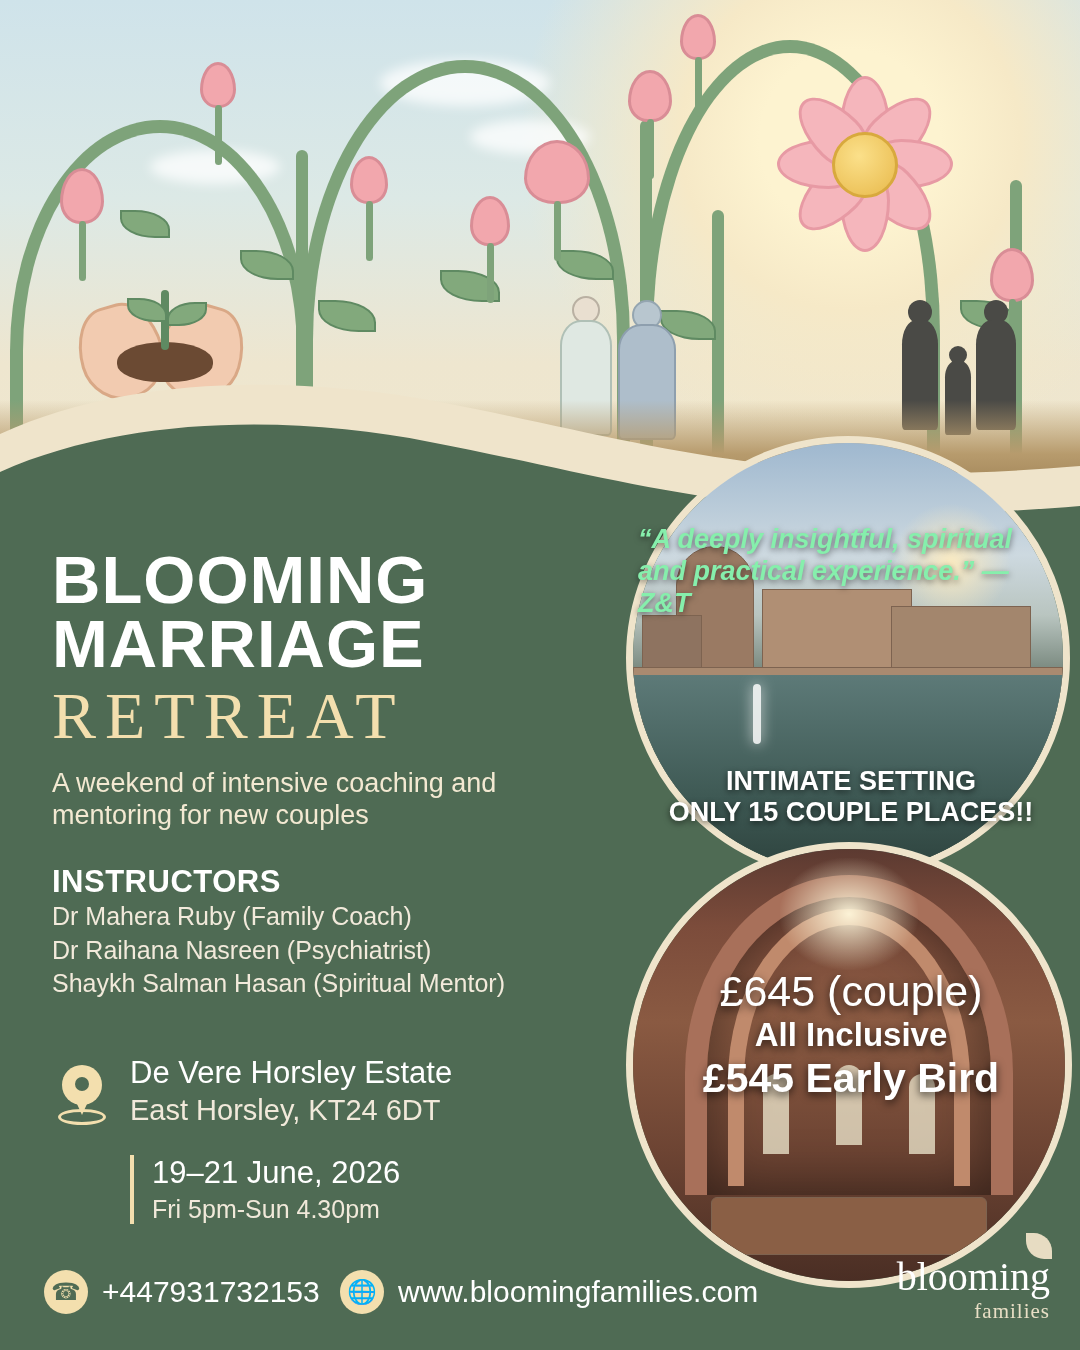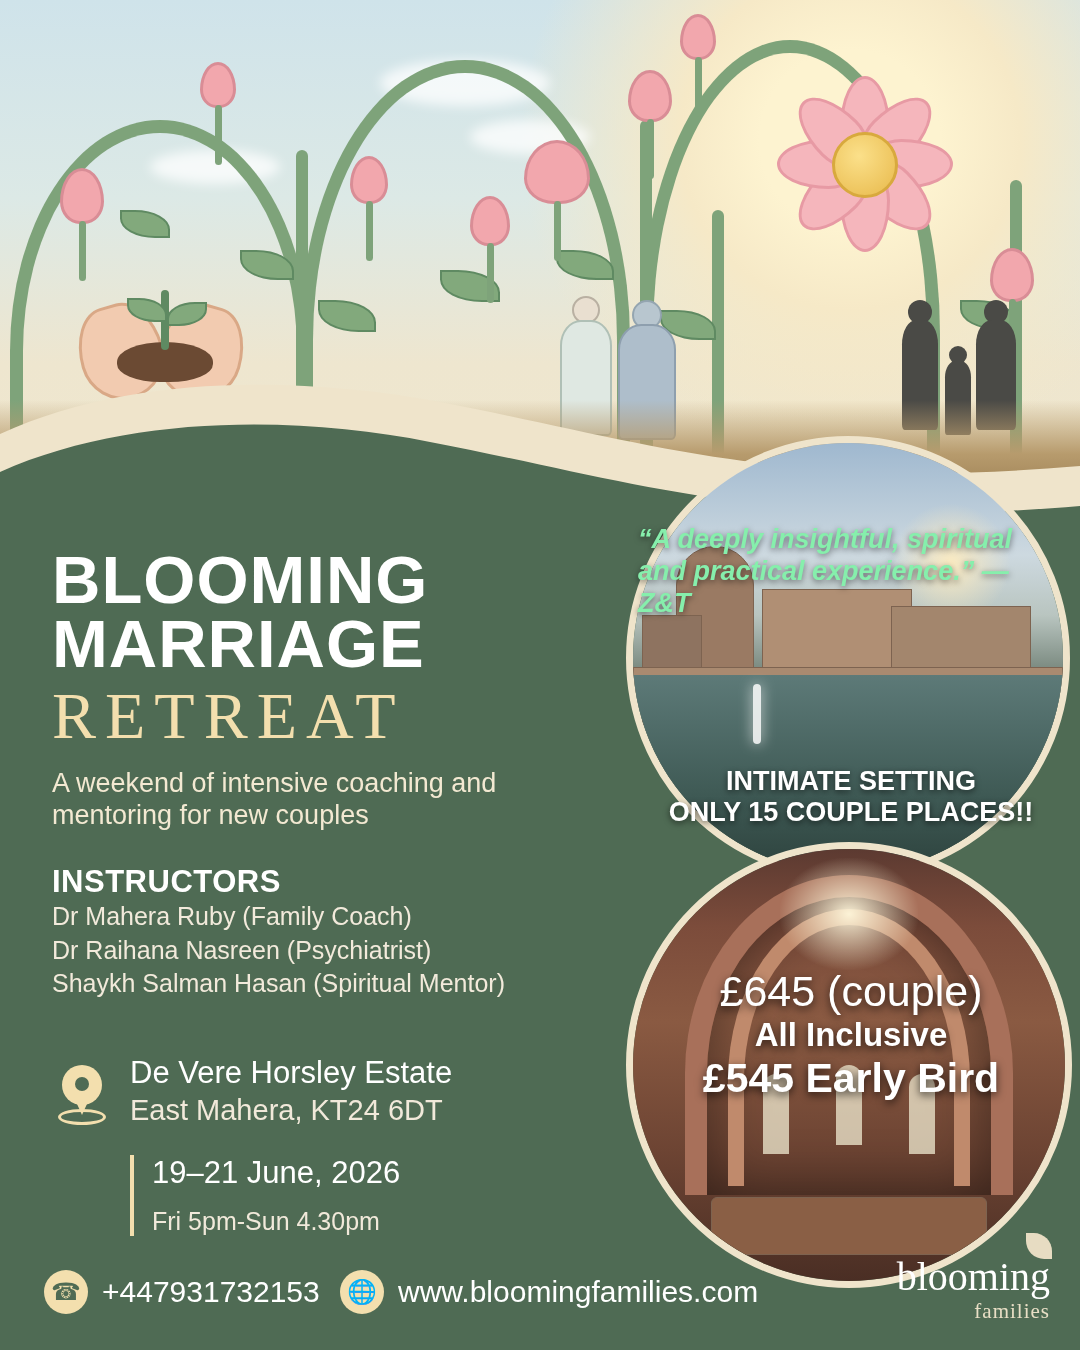--- a/index.html
+++ b/index.html
@@ -154,21 +154,21 @@
     position: absolute; left: -2px; top: 44px; width: 48px; height: 16px;
     border: 3px solid #f3dfae; border-radius: 50%;
   }
   .venue-name { margin-left: 78px; font-size: 31px; color: #ffffff; line-height: 1.18; }
   .venue-addr { margin-left: 78px; font-size: 29px; color: #f1e9da; line-height: 1.3; }
   .date-block {
     margin-left: 78px; margin-top: 26px; padding-left: 18px;
     border-left: 4px solid #f3dfae;
   }
   .date-main { font-size: 31px; color: #ffffff; }
-  .date-sub { font-size: 25px; color: #f1e9da; margin-top: 16px; }
+  .date-sub { font-size: 25px; color: #f1e9da; margin-top: 4px; }
 
   
   .circle {
     position: absolute; border-radius: 50%;
     border: 7px solid #efe4cb; overflow: hidden;
   }
   #castle-circle { left: 626px; top: 436px; width: 444px; height: 444px; }
   .castle-img {
     position: absolute; inset: 0;
     background:
@@ -364,21 +364,21 @@
     <div class="instructor">Shaykh Salman Hasan (Spiritual Mentor)</div>
   </div>
 
   <div class="venue-block">
     <div class="pin">
       <div class="pin-head"></div>
       <div class="pin-tip"></div>
       <div class="pin-ellipse"></div>
     </div>
     <div class="venue-name">De Vere Horsley Estate</div>
-    <div class="venue-addr">East Mahera, KT24 6DT</div>
+    <div class="venue-addr">East Horsley, KT24 6DT</div>
     <div class="date-block">
       <div class="date-main">19–21 June, 2026</div>
       <div class="date-sub">Fri 5pm-Sun 4.30pm</div>
     </div>
   </div>
 
   <div class="circle" id="castle-circle">
     <div class="castle-img">
       <div class="castle-sun"></div>
       <div class="castle-tower" style="left:10%;top:24%;width:78px;height:160px;border-radius:40px 40px 0 0;"></div>

